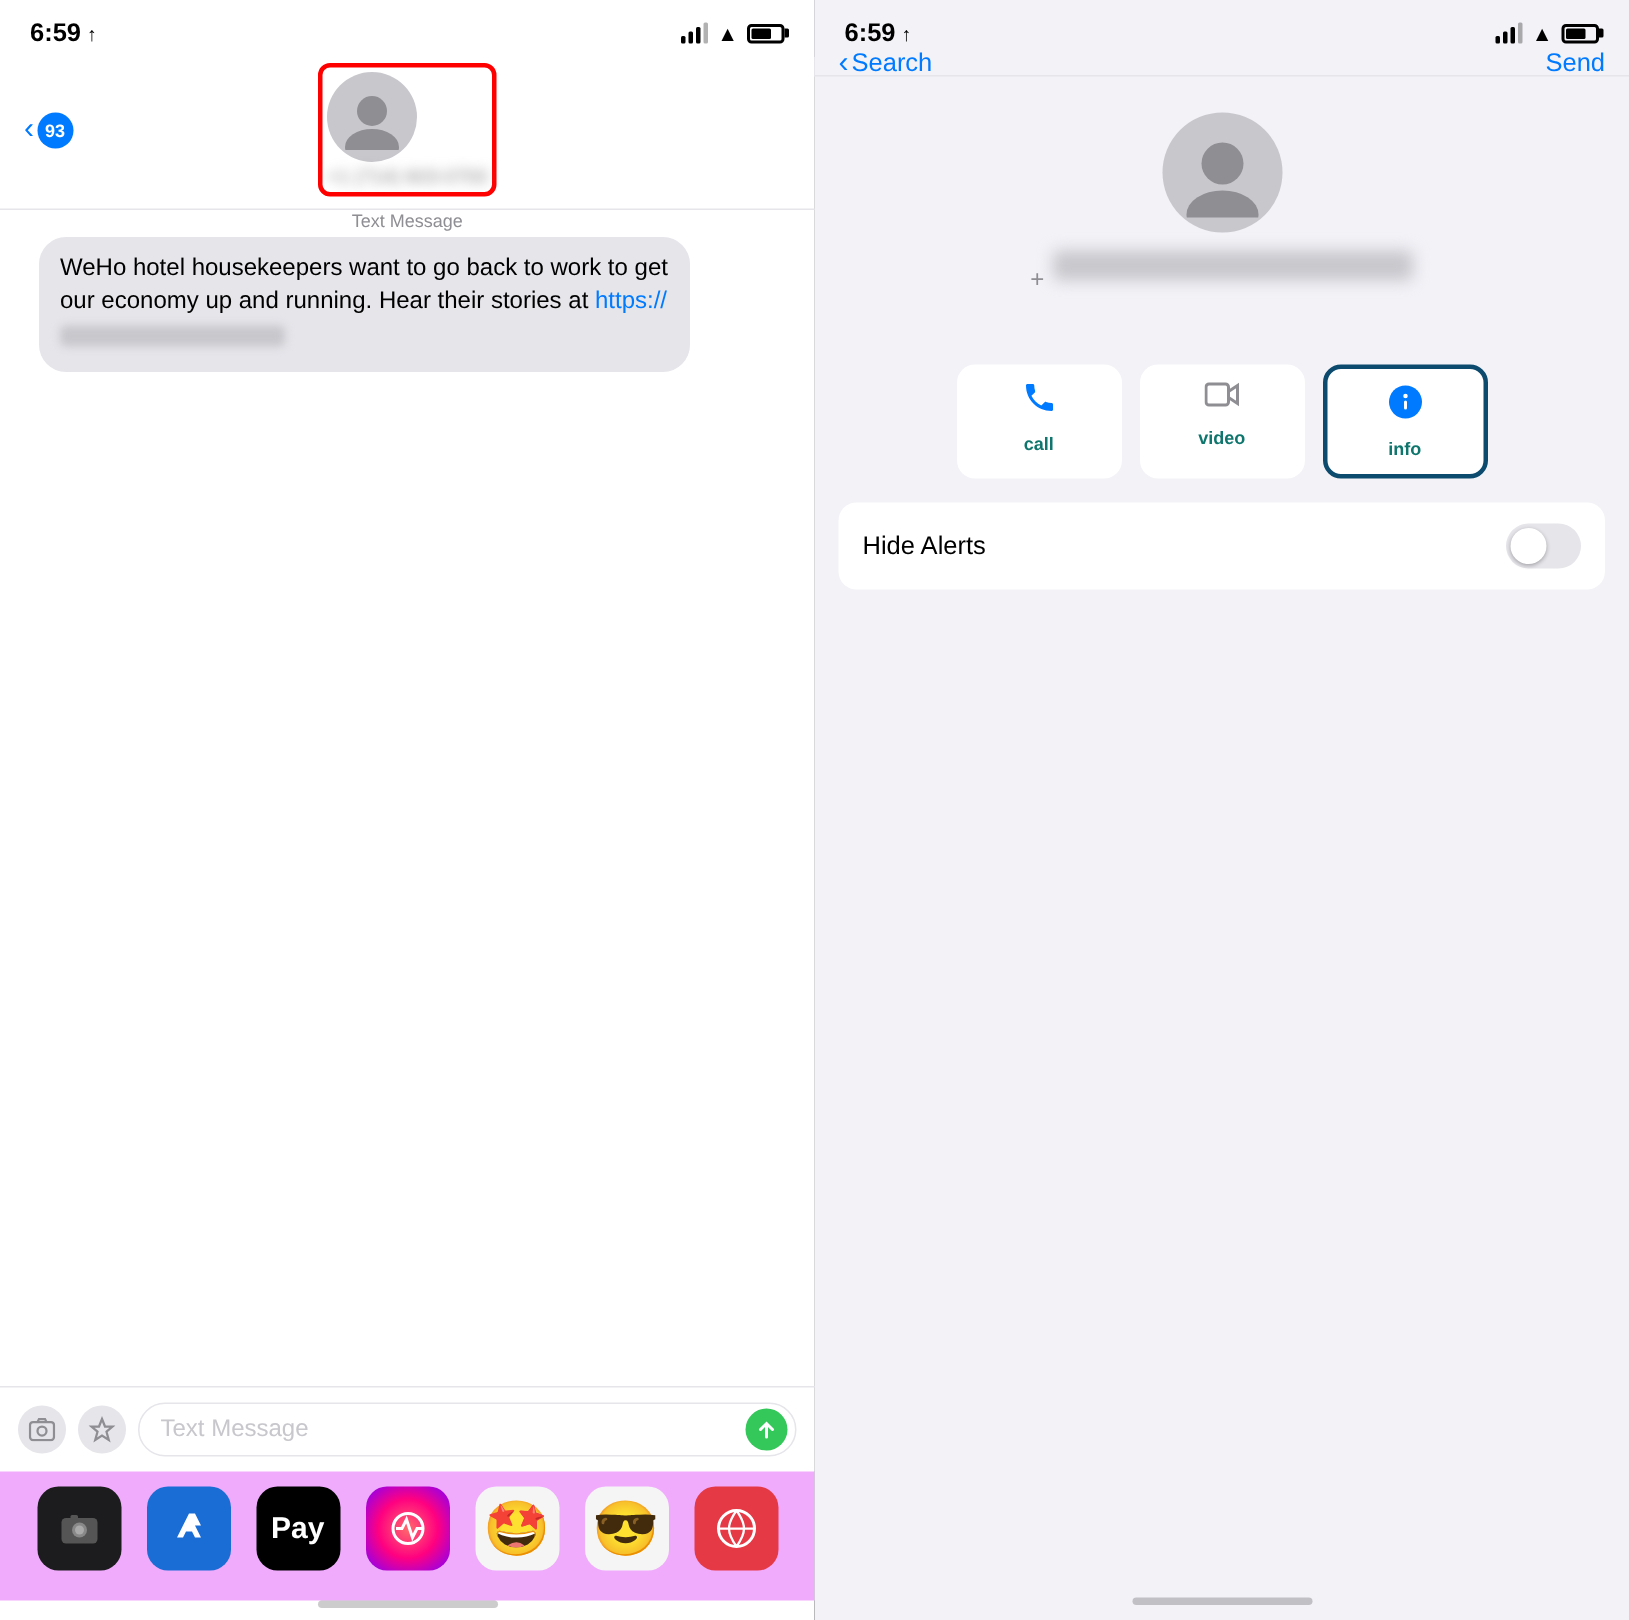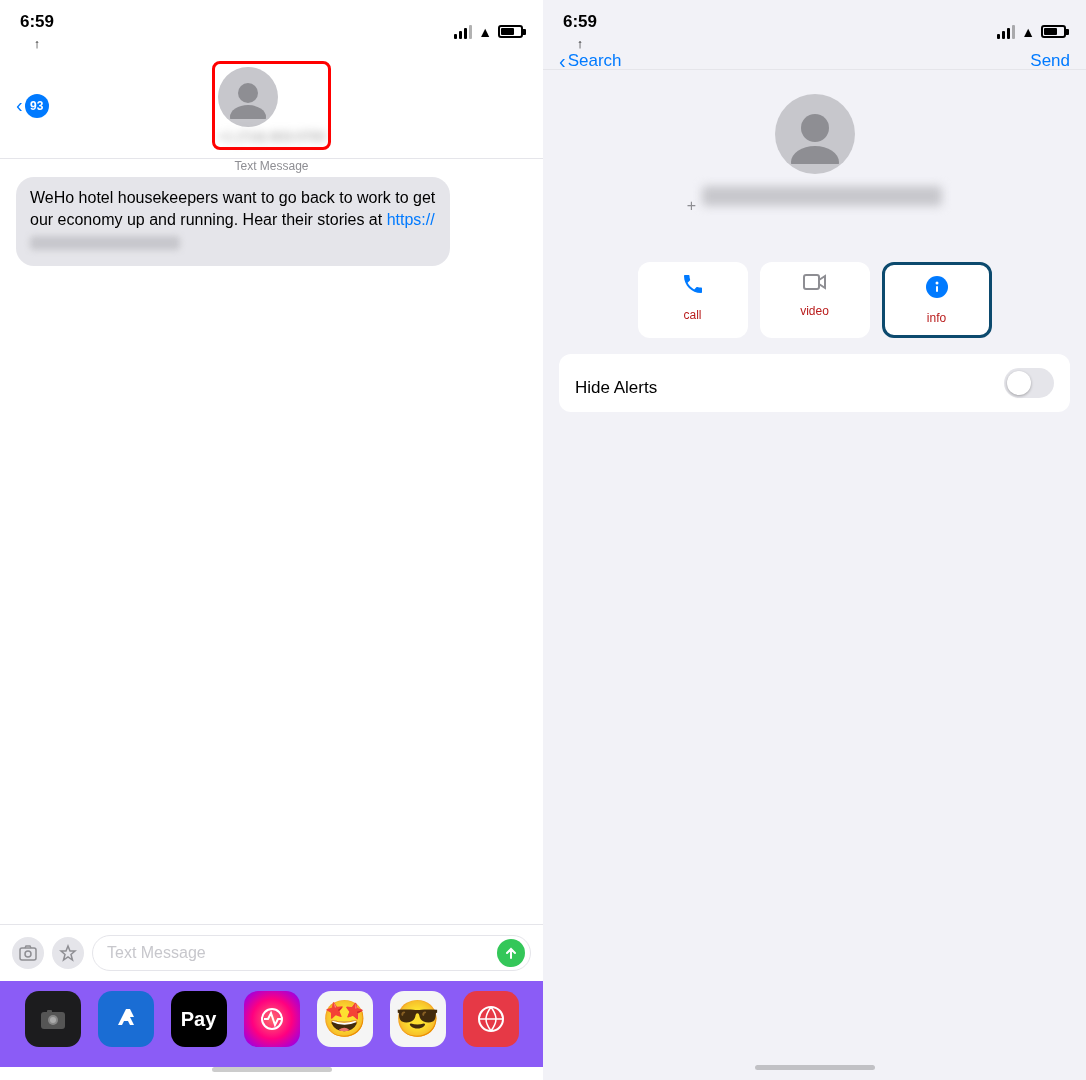--- a/index.html
+++ b/index.html
@@ -40,21 +40,20 @@
       padding: 12px 20px 6px;
       background: transparent;
     }
     .status-time {
       font-size: 17px;
       font-weight: 600;
       color: #000;
       display: flex;
       align-items: center;
       gap: 4px;
-      flex-direction: column;
     }
     .status-icons {
       display: flex;
       align-items: center;
       gap: 6px;
     }
     .signal-bars {
       display: flex;
       align-items: flex-end;
       gap: 2px;
@@ -179,20 +178,21 @@
       margin-bottom: 4px;
     }
     .message-bubble {
       background: #e5e5ea;
       border-radius: 18px;
       padding: 10px 14px;
       max-width: 85%;
       font-size: 16px;
       line-height: 1.4;
       color: #000;
+      margin-left: 10px;
     }
     .message-bubble a {
       color: #007aff;
       text-decoration: none;
     }
     .blurred-link {
       display: inline-block;
       width: 150px;
       height: 14px;
       background: #c7c7cc;
@@ -249,21 +249,21 @@
     }
     .input-wrapper {
       flex: 1;
       position: relative;
       display: flex;
       align-items: center;
     }
 
     
     .app-dock {
-      background: #8b5cf6;
+      background: #f0abfc;
       padding: 10px 16px 20px;
       display: flex;
       align-items: center;
       justify-content: space-around;
     }
     .app-icon {
       width: 56px;
       height: 56px;
       border-radius: 14px;
       display: flex;
@@ -353,21 +353,22 @@
     }
     .action-btn.highlighted {
       border: 3px solid #0c4a6e;
     }
     .action-btn-icon {
       font-size: 22px;
       color: #007aff;
     }
     .action-btn-label {
       font-size: 12px;
-      color: #b91c1c;
+      color: #0f766e;
+      font-weight: bold;
     }
 
     .location-section {
       background: #fff;
       border-radius: 12px;
       margin: 0 16px 16px;
       overflow: hidden;
     }
     .location-option {
       padding: 14px 16px;
@@ -381,21 +382,21 @@
 
     .alerts-section {
       background: #fff;
       border-radius: 12px;
       margin: 0 16px;
       overflow: hidden;
     }
     .alerts-row {
       padding: 14px 16px;
       display: flex;
-      align-items: flex-end;
+      align-items: center;
       justify-content: space-between;
     }
     .alerts-label {
       font-size: 17px;
       color: #000;
     }
     .toggle {
       width: 50px;
       height: 30px;
       border-radius: 15px;

